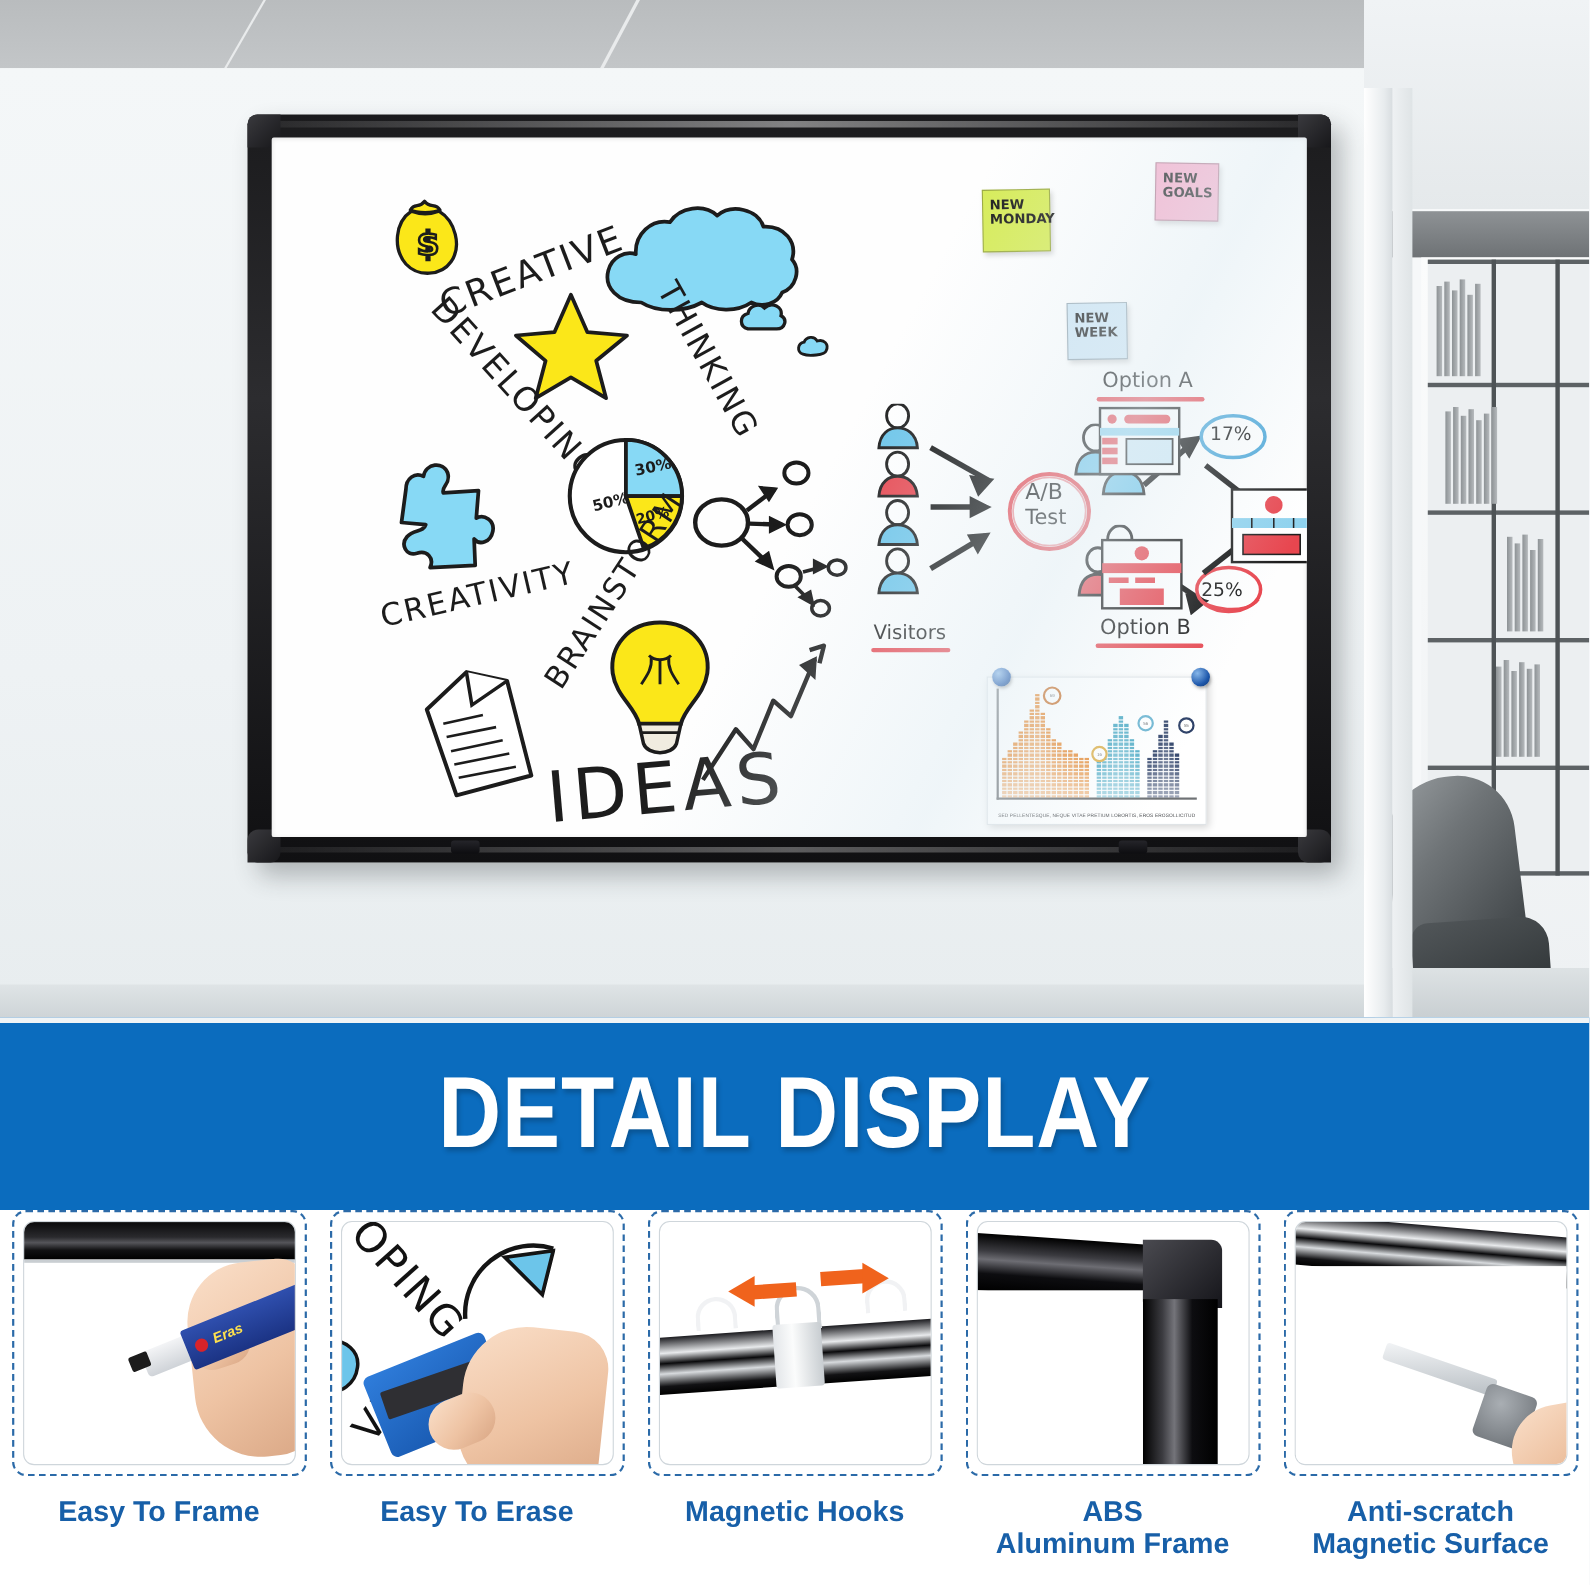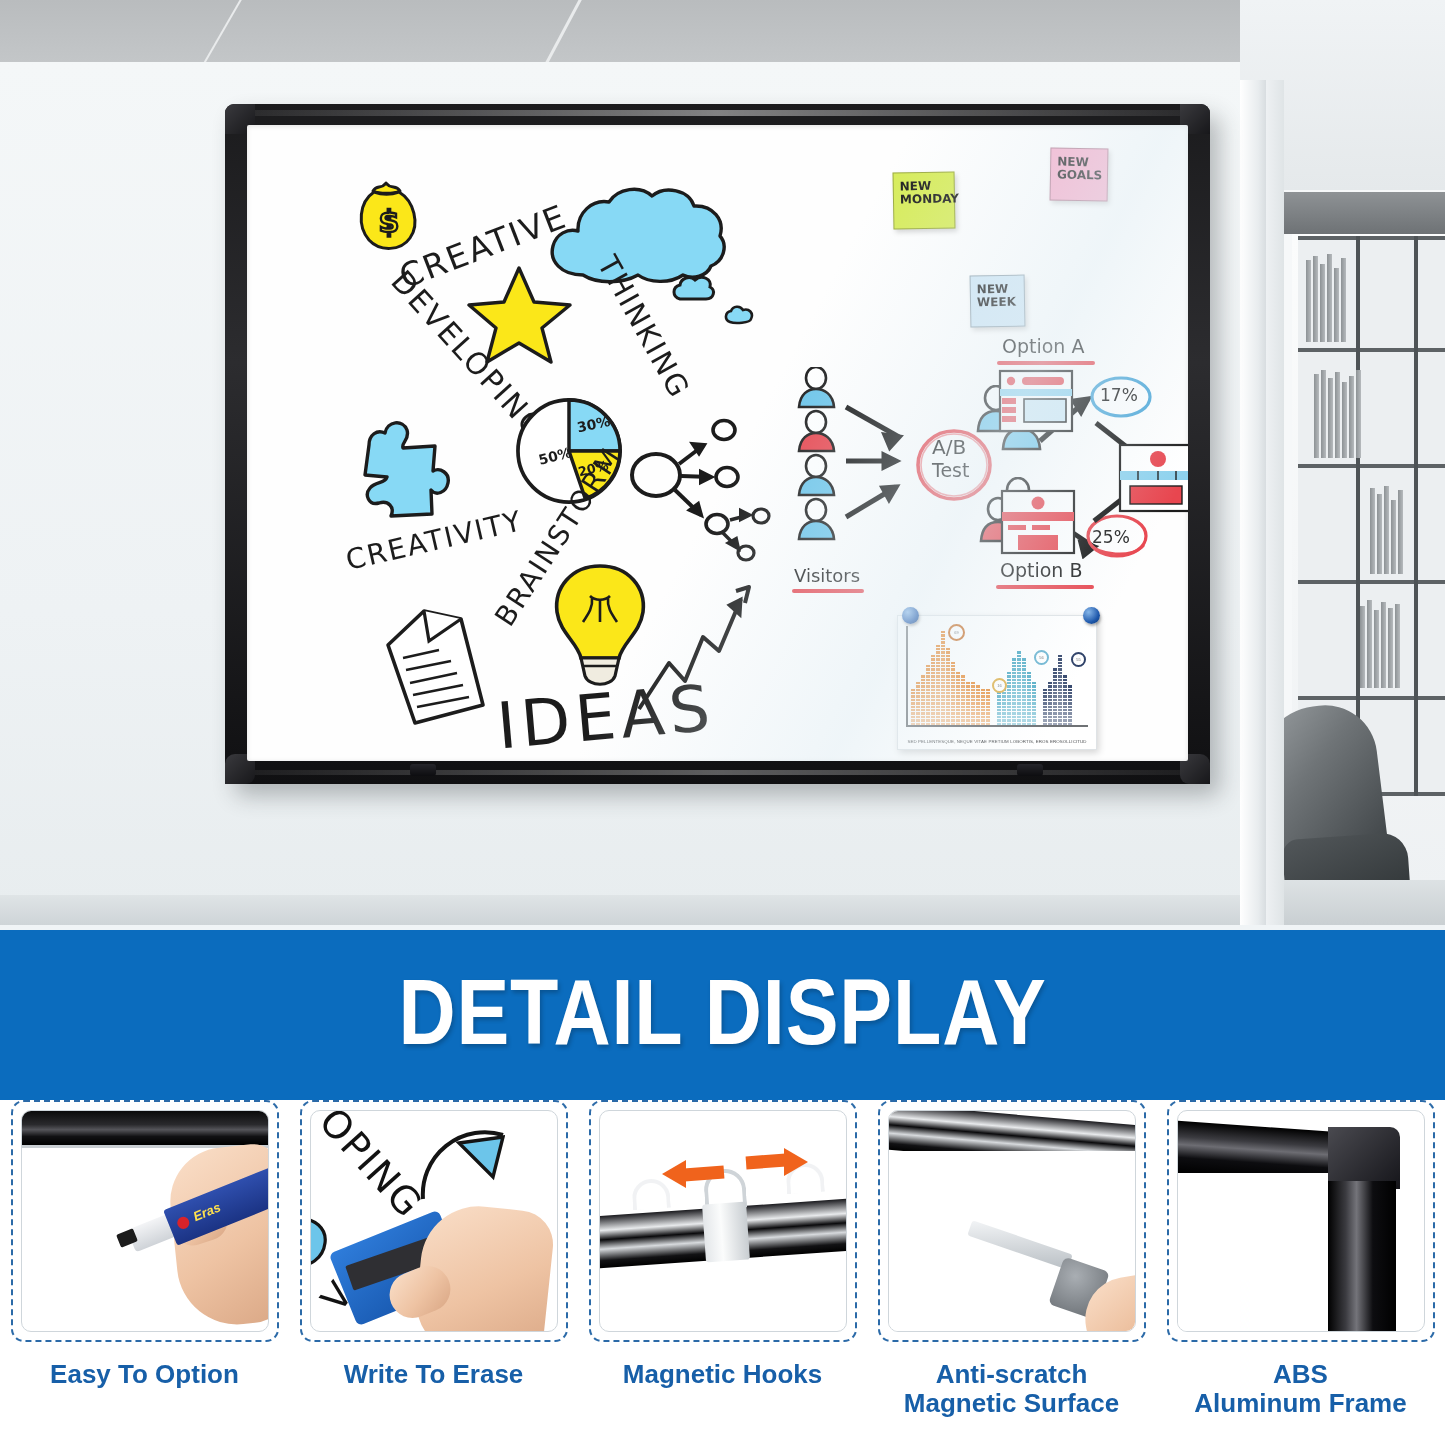--- a/index.html
+++ b/index.html
@@ -1017,21 +1017,21 @@
         <div class="hand" style="left:152px;top:36px;width:112px;height:178px;border-radius:54px 26px 40px 60px;transform:rotate(-6deg);"></div>
         <div class="hand" style="left:150px;top:92px;width:56px;height:40px;border-radius:22px;transform:rotate(-18deg);"></div>
         <div class="marker-tip" style="left:108px;top:110px;width:44px;height:24px;border-radius:4px 3px 3px 4px;transform:rotate(-22deg);"></div>
         <div class="marker-nib" style="left:96px;top:120px;width:18px;height:14px;transform:rotate(-22deg);"></div>
         <div class="marker-body" style="left:144px;top:76px;width:118px;height:38px;transform:rotate(-22deg);">
           <div class="marker-dot" style="left:8px;top:13px;"></div>
           <div class="marker-txt" style="left:26px;top:10px;">Eras</div>
         </div>
       </div>
     </div>
-    <div class="flabel">Easy To Option</div>
+    <div class="flabel">Easy To Frame</div>
   </div>
 
   <div class="feat">
     <div class="fbox">
       <div class="finner">
         <div class="dtxt" style="left:-6px;top:30px;font-size:38px;transform:rotate(48deg);">OPING</div>
         <div class="dtxt" style="left:6px;top:150px;font-size:36px;transform:rotate(-52deg);">VIT</div>
         <svg style="position:absolute;left:104px;top:18px;" width="90" height="78" viewBox="0 0 90 78">
           <path d="M8 70 A62 62 0 0 1 88 6" fill="none" stroke="#141414" stroke-width="4"></path>
           <path d="M44 14 L88 8 L78 48 Z" fill="#6cc5ea" stroke="#141414" stroke-width="3.4"></path>
@@ -1040,21 +1040,21 @@
           <path d="M0 4 C18 2 30 14 28 28 C26 44 12 52 0 50 Z" fill="#6cc5ea" stroke="#141414" stroke-width="3.2"></path>
         </svg>
 
         <div class="er-body" style="left:28px;top:118px;width:118px;height:78px;transform:rotate(-22deg);">
           <div class="er-felt" style="position:absolute;left:10px;top:20px;width:98px;height:26px;transform:rotate(3deg);"></div>
         </div>
         <div class="hand" style="left:108px;top:96px;width:130px;height:148px;border-radius:58px 34px 24px 50px;transform:rotate(6deg);"></div>
         <div class="hand" style="left:78px;top:158px;width:62px;height:46px;border-radius:24px;transform:rotate(-22deg);"></div>
       </div>
     </div>
-    <div class="flabel">Write To Erase</div>
+    <div class="flabel">Easy To Erase</div>
   </div>
 
   <div class="feat">
     <div class="fbox">
       <div class="finner">
         <div class="hk-rail" style="left:-10px;top:96px;width:280px;height:52px;transform:rotate(-4deg);"></div>
         <div class="hk" style="left:32px;top:68px;width:38px;height:30px;border-radius:22px 22px 0 0;border-color:#e6e9ec;opacity:.55;transform:rotate(-4deg);"></div>
         <div class="hk" style="left:104px;top:58px;width:42px;height:40px;border-radius:24px 24px 0 0;border-color:#cfd4d8;transform:rotate(-4deg);"></div>
         <div class="hk-clip" style="left:104px;top:92px;width:44px;height:58px;border-radius:3px;transform:rotate(-4deg);"></div>
         <div class="hk" style="left:186px;top:52px;width:38px;height:30px;border-radius:22px 22px 0 0;border-color:#e6e9ec;opacity:.55;transform:rotate(-4deg);"></div>
@@ -1065,40 +1065,40 @@
         <div class="arr" style="left:146px;top:44px;width:40px;transform:rotate(-4deg);"></div>
         <div class="arr-h" style="left:184px;top:37px;border-left:24px solid #f0631c;"></div>
       </div>
     </div>
     <div class="flabel">Magnetic Hooks</div>
   </div>
 
   <div class="feat">
     <div class="fbox">
       <div class="finner">
+        <div class="fc-h" style="left:-8px;top:16px;width:190px;height:52px;transform:rotate(4deg);"></div>
+        <div class="fc-corner" style="left:150px;top:16px;width:72px;height:62px;"></div>
+        <div class="fc-v" style="left:150px;top:70px;width:68px;height:178px;"></div>
+        <div style="position:absolute;left:-2px;top:62px;width:152px;height:186px;background:#fff;"></div>
+      </div>
+    </div>
+    <div class="flabel">
+      <div>ABS</div>
+      <div>Aluminum Frame</div>
+    </div>
+  </div>
+
+  <div class="feat">
+    <div class="fbox">
+      <div class="finner">
         <div class="hk-rail" style="left:-6px;top:4px;width:272px;height:46px;transform:rotate(5deg);"></div>
         <div style="position:absolute;left:-2px;top:40px;width:258px;height:190px;background:#fff;border-left:2px solid #cfd4d8;"></div>
         <div class="key-blade" style="left:78px;top:126px;width:106px;height:16px;border-radius:3px;transform:rotate(19deg);"></div>
         <div class="key-head" style="left:166px;top:152px;width:48px;height:50px;transform:rotate(19deg);"></div>
         <div class="hand" style="left:196px;top:166px;width:86px;height:80px;border-radius:42px 16px 20px 36px;transform:rotate(-10deg);"></div>
       </div>
     </div>
     <div class="flabel">
       <div>Anti-scratch</div>
       <div>Magnetic Surface</div>
     </div>
   </div>
-
-  <div class="feat">
-    <div class="fbox">
-      <div class="finner">
-        <div class="fc-h" style="left:-8px;top:16px;width:190px;height:52px;transform:rotate(4deg);"></div>
-        <div class="fc-corner" style="left:150px;top:16px;width:72px;height:62px;"></div>
-        <div class="fc-v" style="left:150px;top:70px;width:68px;height:178px;"></div>
-        <div style="position:absolute;left:-2px;top:62px;width:152px;height:186px;background:#fff;"></div>
-      </div>
-    </div>
-    <div class="flabel">
-      <div>ABS</div>
-      <div>Aluminum Frame</div>
-    </div>
-  </div>
 </div>
 
 </body></html>

